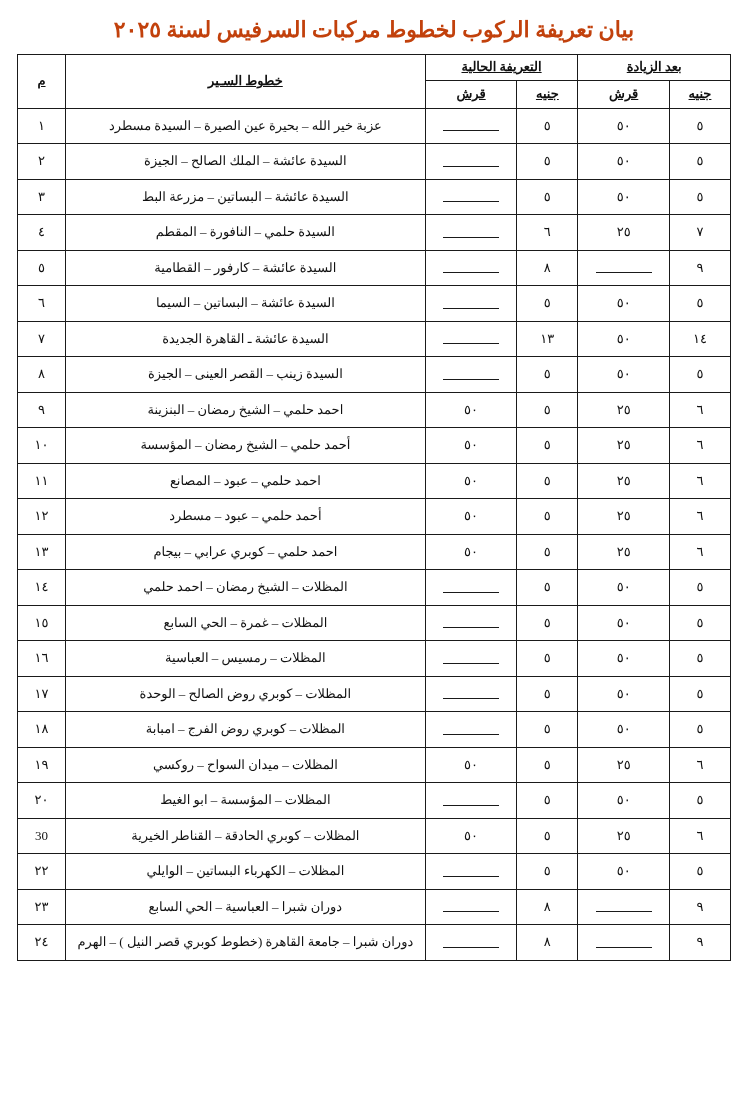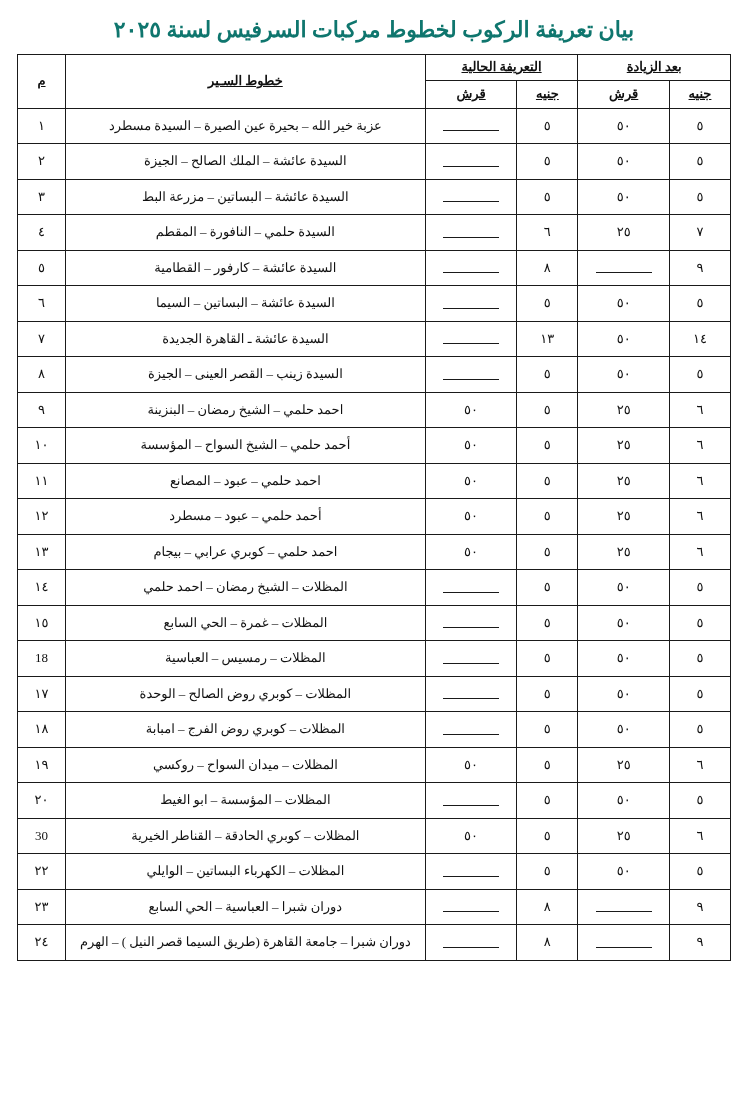--- a/index.html
+++ b/index.html
@@ -22,21 +22,21 @@
     padding: 10px 14px 0 14px;
     position: relative;
   }
   .doc-title {
     text-align: center;
     font-size: 22px;
     font-weight: bold;
     line-height: 1.25;
     margin: 6px 0 10px 0;
     letter-spacing: 0.5px;
-    color: #0f766e;
+    color: #c2410c;
     font-family: "Liberation Serif", "DejaVu Serif", serif;
   }
   table.tariff {
     border-collapse: collapse;
     width: 714px;
     margin: 0 auto;
     table-layout: fixed;
   }
   table.tariff td, table.tariff th {
     border: 1px solid #1a1a1a;
@@ -192,21 +192,21 @@
           <td class="val">٥</td>
           <td class="val">٥٠</td>
           <td class="route">احمد حلمي – الشيخ رمضان – البنزينة</td>
           <td class="num">٩</td>
         </tr>
         <tr>
           <td class="val">٦</td>
           <td class="val">٢٥</td>
           <td class="val">٥</td>
           <td class="val">٥٠</td>
-          <td class="route">أحمد حلمي – الشيخ السواح – المؤسسة</td>
+          <td class="route">أحمد حلمي – الشيخ رمضان – المؤسسة</td>
           <td class="num">١٠</td>
         </tr>
         <tr>
           <td class="val">٦</td>
           <td class="val">٢٥</td>
           <td class="val">٥</td>
           <td class="val">٥٠</td>
           <td class="route">احمد حلمي – عبود – المصانع</td>
           <td class="num">١١</td>
         </tr>
@@ -241,21 +241,21 @@
           <td class="val"><span class="dash"></span></td>
           <td class="route">المظلات – غمرة – الحي السابع</td>
           <td class="num">١٥</td>
         </tr>
         <tr>
           <td class="val">٥</td>
           <td class="val">٥٠</td>
           <td class="val">٥</td>
           <td class="val"><span class="dash"></span></td>
           <td class="route">المظلات – رمسيس – العباسية</td>
-          <td class="num">18</td>
+          <td class="num">١٦</td>
         </tr>
         <tr>
           <td class="val">٥</td>
           <td class="val">٥٠</td>
           <td class="val">٥</td>
           <td class="val"><span class="dash"></span></td>
           <td class="route">المظلات – كوبري روض الصالح – الوحدة</td>
           <td class="num">١٧</td>
         </tr>
         <tr>
@@ -304,19 +304,19 @@
           <td class="val">٨</td>
           <td class="val"><span class="dash"></span></td>
           <td class="route">دوران شبرا – العباسية – الحي السابع</td>
           <td class="num">٢٣</td>
         </tr>
         <tr>
           <td class="val">٩</td>
           <td class="val"><span class="dash"></span></td>
           <td class="val">٨</td>
           <td class="val"><span class="dash"></span></td>
-          <td class="route">دوران شبرا – جامعة القاهرة (طريق السيما قصر النيل ) – الهرم</td>
+          <td class="route">دوران شبرا – جامعة القاهرة (خطوط كوبري قصر النيل ) – الهرم</td>
           <td class="num">٢٤</td>
         </tr>
       </tbody>
   </table>
 
 </div>
 
 </body></html>

